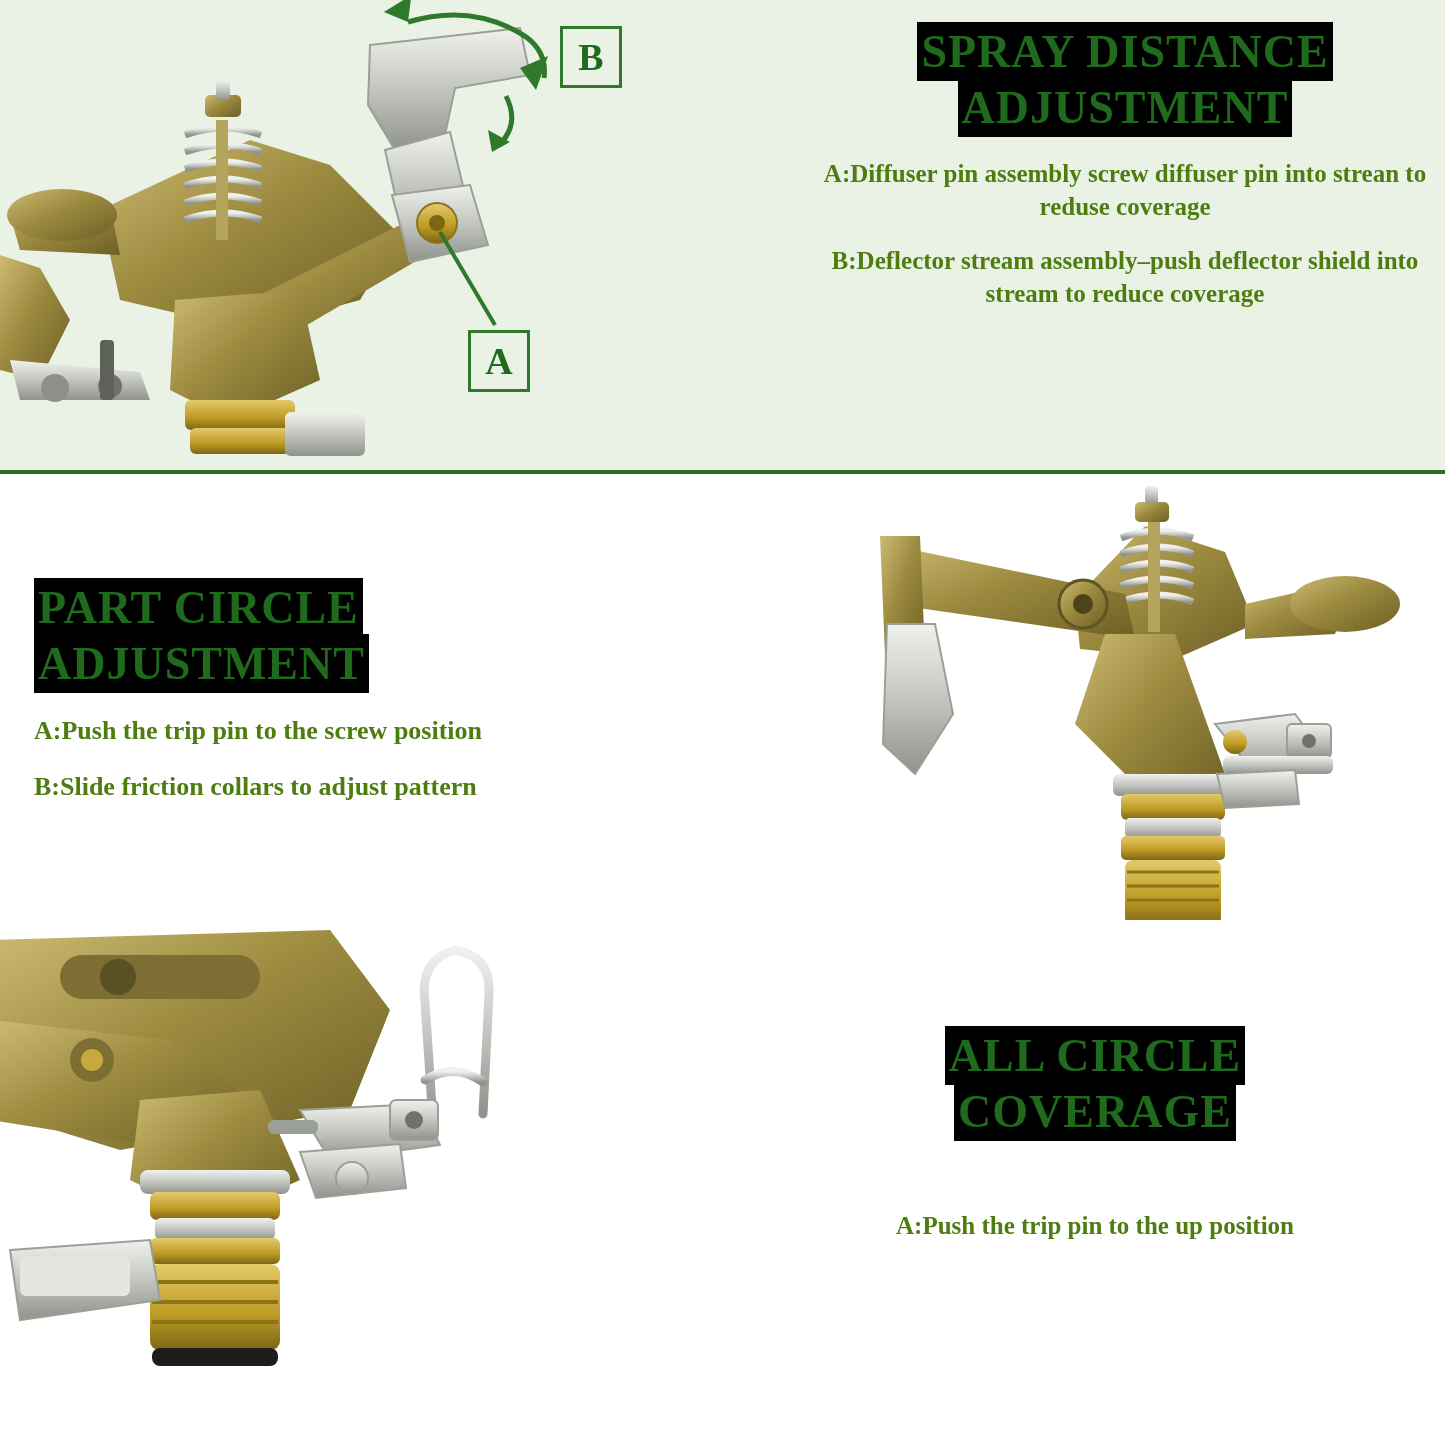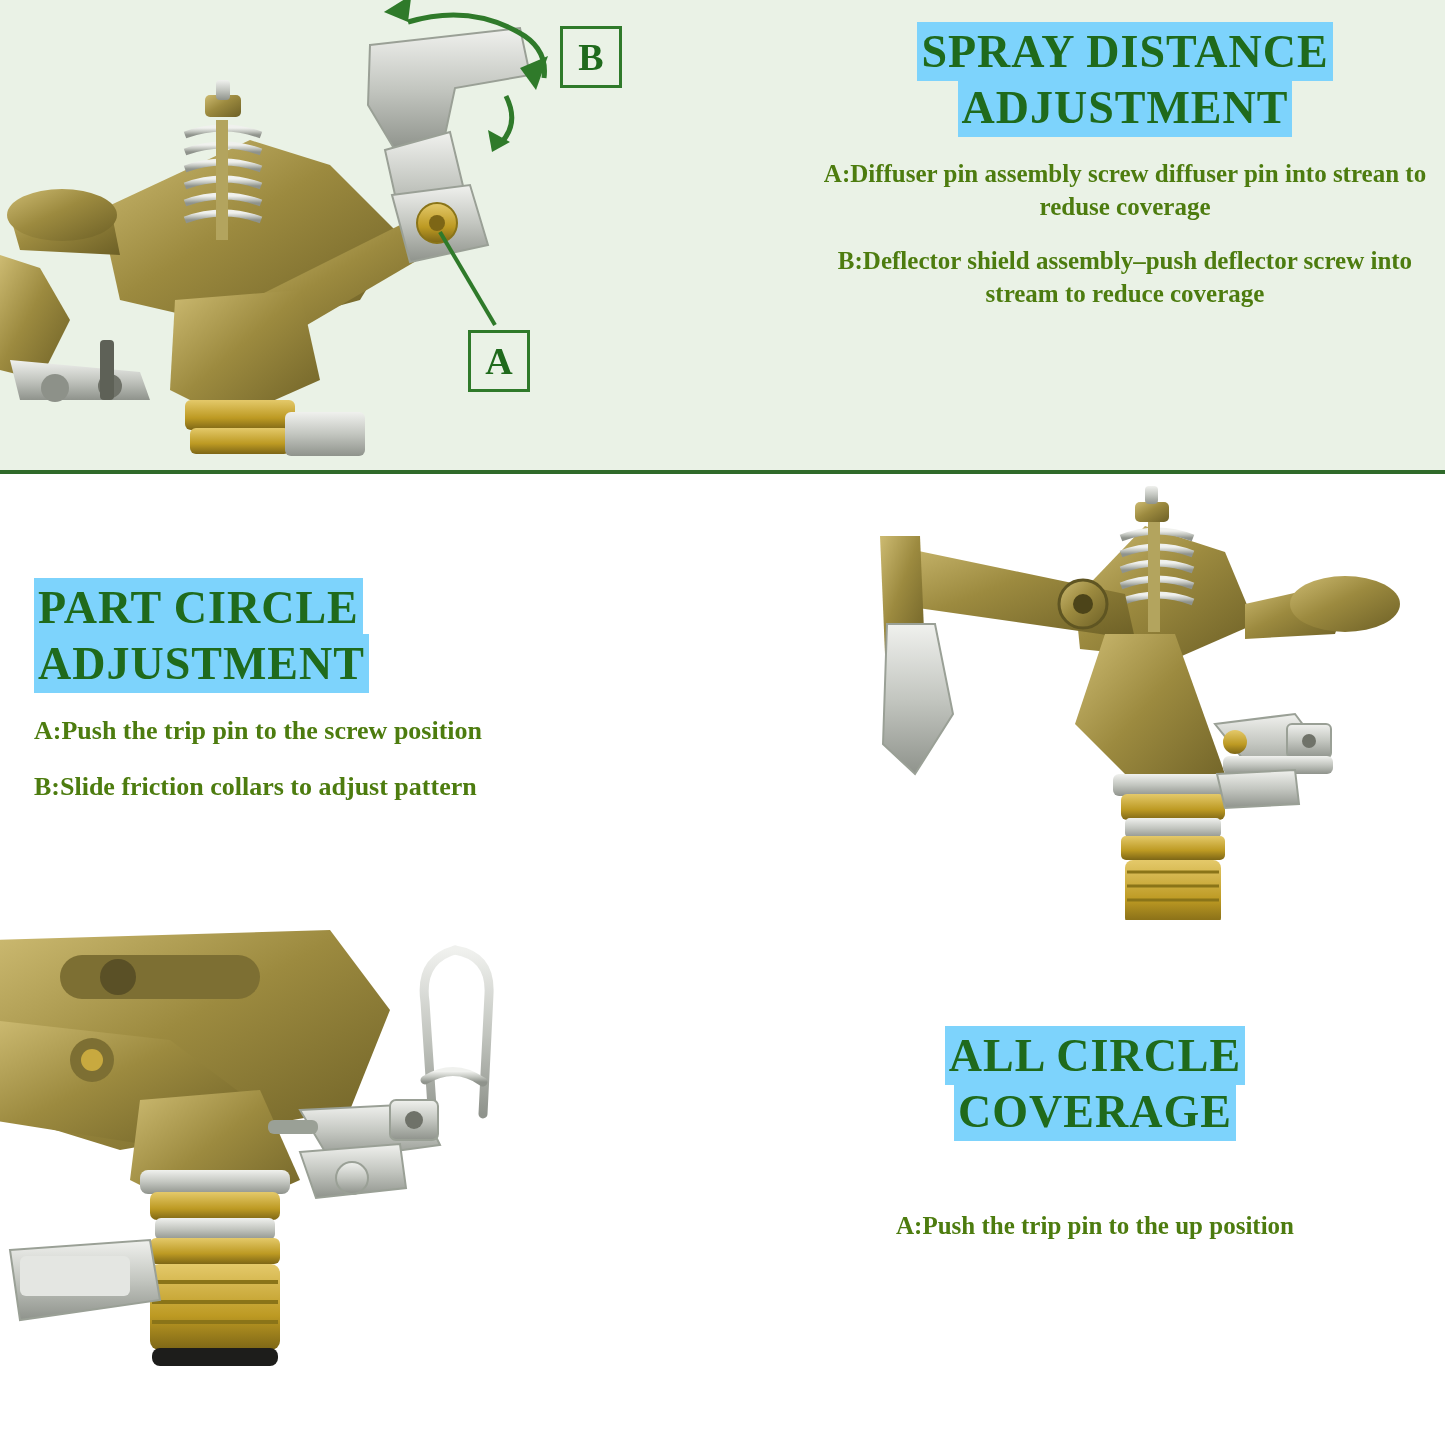--- a/index.html
+++ b/index.html
@@ -46,21 +46,21 @@
   }
   .heading {
     font-size: 46px;
     font-weight: bold;
     letter-spacing: 1px;
     line-height: 1.22;
     color: #1f6a1c;
     text-transform: uppercase;
   }
   .heading .hl {
-    background: #7dd3fc;
+    background: #000000;
     padding: 4px 4px;
     display: inline;
     box-decoration-break: clone;
     -webkit-box-decoration-break: clone;
   }
   .body-text {
     font-size: 25px;
     font-weight: bold;
     line-height: 1.3;
     color: #4d7c0f;
@@ -177,21 +177,21 @@
 
     <div class="badge badge-b1">B</div>
     <div class="badge badge-a1">A</div>
 
     <div class="textblock t1">
       <div class="heading">
         <span class="hl">SPRAY DISTANCE</span><br>
         <span class="hl">ADJUSTMENT</span>
       </div>
       <div class="body-text">A:Diffuser pin assembly screw diffuser pin into strean to reduse coverage</div>
-      <div class="body-text">B:Deflector shield assembly–push deflector screw into stream to reduce coverage</div>
+      <div class="body-text">B:Deflector stream assembly–push deflector shield into stream to reduce coverage</div>
     </div>
   </div>
 
   <div class="divider div-1"></div>
 
   <div class="panel panel-2">
 
     <div class="textblock t2" style="top:106px;left:34px;">
       <div class="heading">
         <span class="hl">PART CIRCLE</span><br>

